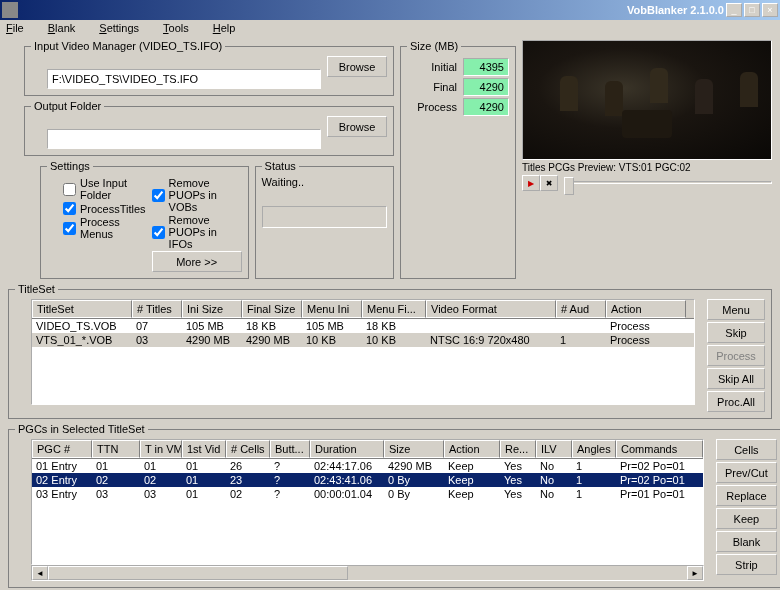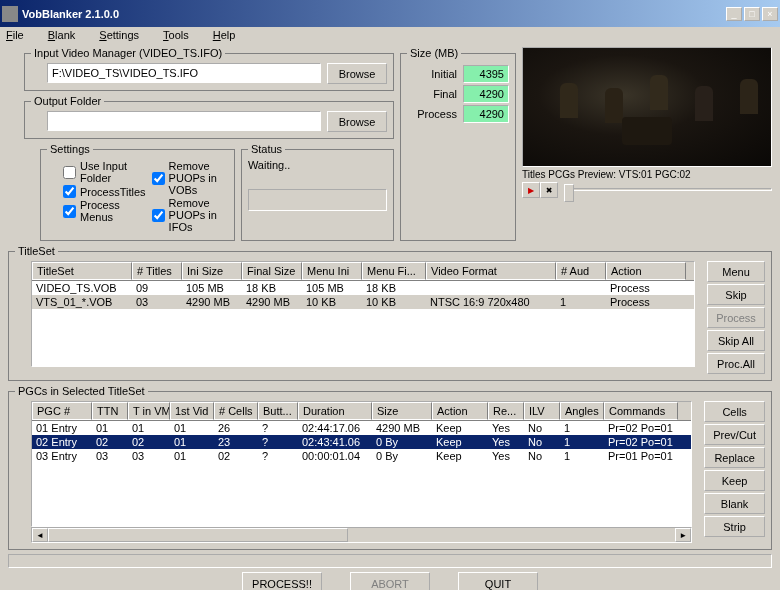--- a/index.html
+++ b/index.html
@@ -1,28 +1,28 @@
 <!DOCTYPE html>
 <html><head>
 <meta charset="utf-8">
 <style>
 * { box-sizing: border-box; margin: 0; padding: 0; font-family: Tahoma, sans-serif; font-size: 11px; }
 body { background: #d4d0c8; width: 780px; height: 590px; overflow: hidden; }
-.titlebar { background: linear-gradient(to right, #0a246a, #a6caf0); color: white; height: 27px; display: flex; align-items: center; padding: 0 2px; }
+.titlebar { background: linear-gradient(to right, #0a246a, #a6caf0); color: white; height: 20px; display: flex; align-items: center; padding: 0 2px; text-align: right; }
 .titlebar .icon { width: 16px; height: 16px; background: #888; margin-right: 4px; }
 .titlebar .title { flex: 1; font-weight: bold; }
 .winbtn { width: 16px; height: 14px; background: #d4d0c8; border: 1px outset #fff; margin-left: 2px; display: flex; align-items: center; justify-content: center; font-size: 9px; cursor: pointer; }
 .menubar { display: flex; padding: 2px 6px; gap: 24px; }
 .menubar span { cursor: pointer; }
 .menubar span u { text-decoration: underline; }
 .content { padding: 4px 8px; }
 .row { display: flex; gap: 6px; padding-left: 16px; }
 fieldset { border: 1px solid #808080; padding: 4px 6px 6px 6px; margin-bottom: 4px; position: relative; }
 fieldset legend { font-size: 11px; padding: 0 3px; background: #d4d0c8; }
-input[type=text] { border: 1px inset #fff; background: white; height: 20px; padding: 0 4px; font-size: 11px; }
+input[type=text] { border: 1px inset #fff; background: white; height: 20px; padding: 0 4px; font-size: 11px; margin-top: 13px; }
 .btn { background: #d4d0c8; border: 1px outset #fff; padding: 2px 8px; cursor: pointer; min-width: 60px; text-align: center; height: 21px; display: inline-flex; align-items: center; justify-content: center; }
 .btn.main { min-width: 80px; height: 24px; }
 .btn:disabled, .btn.disabled { color: #808080; }
 .checkbox { display: flex; align-items: center; gap: 4px; margin: 1px 0; }
 .checkbox input { width: 13px; height: 13px; }
 .sunken { border: 1px inset #fff; background: #d4d0c8; padding: 2px 4px; min-height: 18px; }
 .sunken.white { background: #86efac; }
 .preview { width: 250px; height: 120px; background: #1a1a1a; border: 1px inset #fff; position: relative; }
 .preview-img { width: 100%; height: 100%; background: radial-gradient(ellipse at 40% 40%, #3a3428 0%, #1a1510 40%, #0a0806 100%); position: relative; overflow: hidden; }
 .preview-img::before { content: ''; position: absolute; top: 30%; left: 15%; width: 18px; height: 35px; background: #30281a; border-radius: 6px 6px 0 0; box-shadow: 45px 5px 0 #2a2216, 90px -8px 0 #322a1c, 135px 3px 0 #28201a, 180px -4px 0 #2c2418; }
@@ -46,21 +46,21 @@
 .scroll-arrow { width: 16px; height: 100%; background: #d4d0c8; border: 1px outset #fff; display: flex; align-items: center; justify-content: center; font-size: 8px; cursor: pointer; }
 .scroll-thumb { border: 1px outset #fff; background: #d4d0c8; }
 .bottombtns { display: flex; justify-content: center; gap: 28px; padding: 4px 0; }
 .sizerow { display: flex; align-items: center; margin: 2px 0; gap: 6px; }
 .sizerow label { width: 50px; text-align: right; }
 .progressbar { height: 14px; border: 1px inset #fff; background: #d4d0c8; margin: 4px 0 0 0; }
 
 
 .ts .c0{width:100px}.ts .c1{width:50px}.ts .c2{width:60px}.ts .c3{width:60px}.ts .c4{width:60px}.ts .c5{width:64px}.ts .c6{width:130px}.ts .c7{width:50px}.ts .c8{width:80px}
 
-.pg .c0{width:60px}.pg .c1{width:36px}.pg .c2{width:42px}.pg .c3{width:44px}.pg .c4{width:44px}.pg .c5{width:40px}.pg .c6{width:74px}.pg .c7{width:60px}.pg .c8{width:56px}.pg .c9{width:36px}.pg .c10{width:36px}.pg .c11{width:44px}.pg .c12{width:74px}
+.pg .c0{width:60px}.pg .c1{width:48px}.pg .c2{width:42px}.pg .c3{width:44px}.pg .c4{width:44px}.pg .c5{width:40px}.pg .c6{width:74px}.pg .c7{width:60px}.pg .c8{width:56px}.pg .c9{width:36px}.pg .c10{width:36px}.pg .c11{width:44px}.pg .c12{width:87px}
 </style>
 </head>
 <body>
 
 <div class="titlebar">
   <div class="icon"></div>
   <div class="title">VobBlanker 2.1.0.0</div>
   <div class="winbtn">_</div>
   <div class="winbtn">□</div>
   <div class="winbtn">×</div>
@@ -112,20 +112,21 @@
           </div>
           <div style="flex:1.2">
             <label class="checkbox">
                   <input type="checkbox" checked="" style="">
                   <span>Remove PUOPs in VOBs</span>
                 </label>
             <label class="checkbox">
                   <input type="checkbox" checked="" style="">
                   <span>Remove PUOPs in IFOs</span>
                 </label>
+            <div style="text-align:center"><button class="btn" style="min-width:90px">More &gt;&gt;</button></div>
           </div>
         </div>
       </fieldset>
       <fieldset style="flex:1">
         <legend>Status</legend>
         <div>Waiting..</div>
         <div class="sunken" style="margin-top:18px;height:22px"></div>
       </fieldset>
     </div>
   </div>
@@ -173,21 +174,21 @@
             <div class="th c3">Final Size</div>
             <div class="th c4">Menu Ini</div>
             <div class="th c5">Menu Fi...</div>
             <div class="th c6">Video Format</div>
             <div class="th c7"># Aud</div>
             <div class="th c8">Action</div>
           </div>
       <div id="ts-body">
             <div class="tr">
               <div class="td c0">VIDEO_TS.VOB</div>
-              <div class="td c1">09</div>
+              <div class="td c1">07</div>
               <div class="td c2">105 MB</div>
               <div class="td c3">18 KB</div>
               <div class="td c4">105 MB</div>
               <div class="td c5">18 KB</div>
               <div class="td c6"></div>
               <div class="td c7"></div>
               <div class="td c8">Process</div>
             </div>
             <div class="tr alt">
               <div class="td c0">VTS_01_*.VOB</div>

